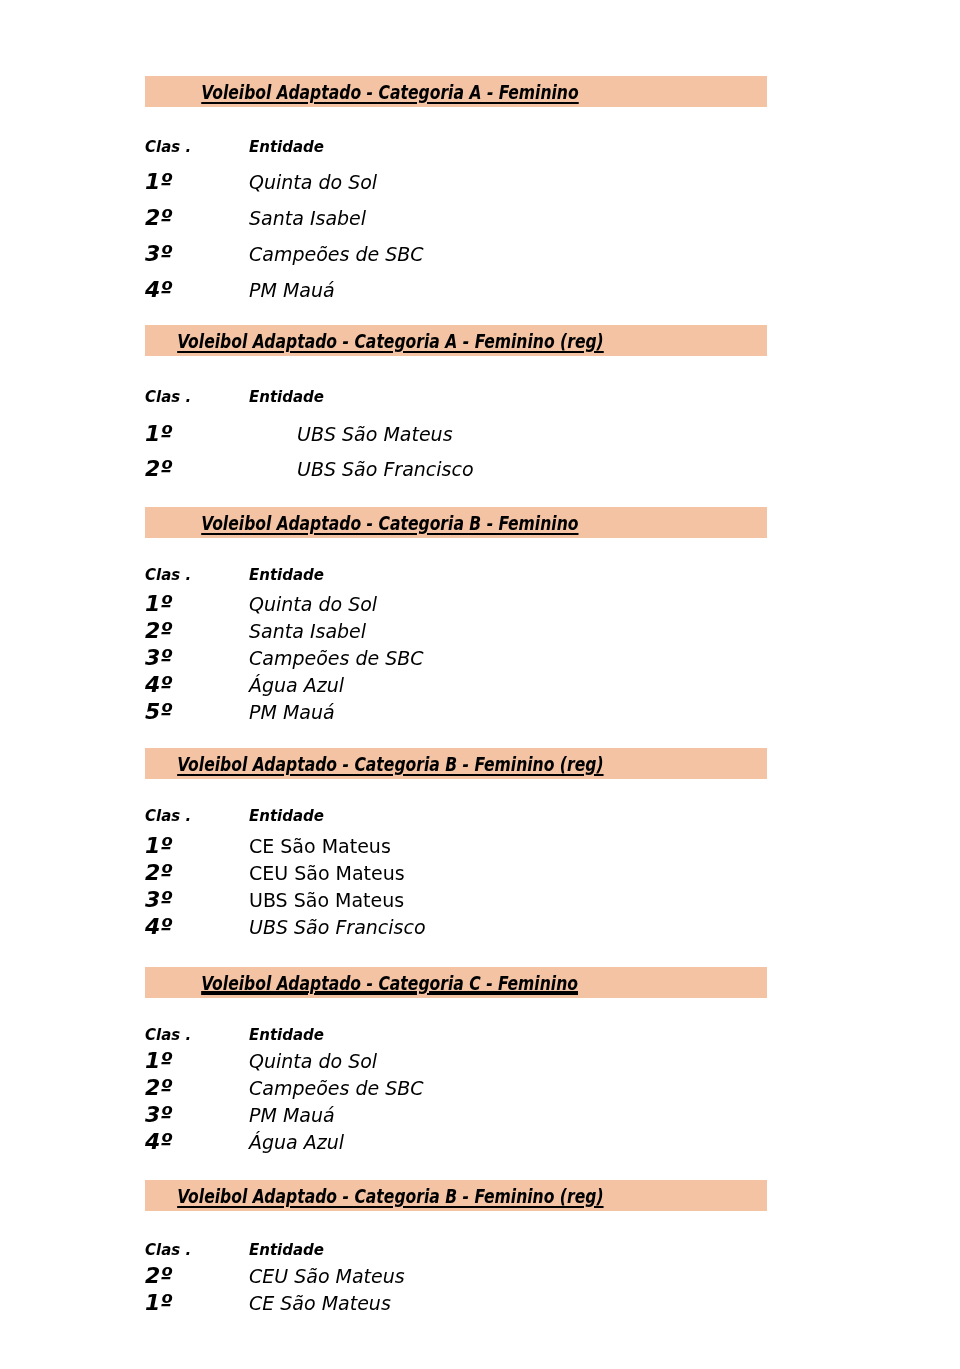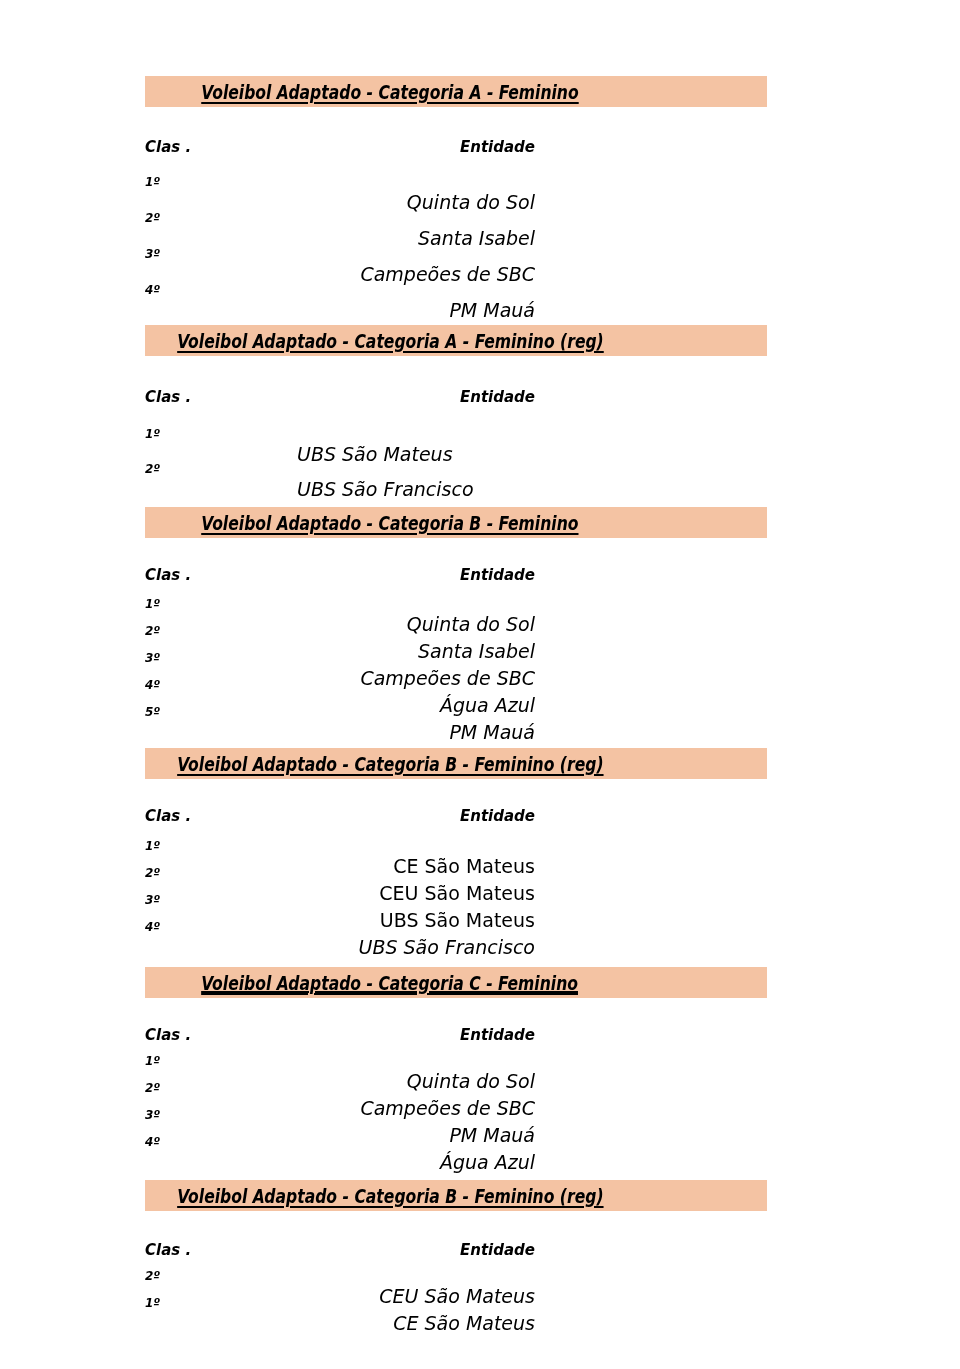--- a/index.html
+++ b/index.html
@@ -50,43 +50,42 @@
   .cell-clas {
     position: absolute;
     left: 0;
     width: 204px;
     text-align: left;
   }
   .cell-ent {
     position: absolute;
     left: 104px;
     width: 286px;
-    text-align: right;
+    text-align: left;
     box-sizing: border-box;
   }
   .header-row .cell-clas,
   .header-row .cell-ent {
     font-size: 15px;
     font-weight: bold;
     font-style: italic;
     white-space: nowrap;
   }
   .row { line-height: 20px; }
   .row .cell-clas {
-    font-size: 12px;
+    font-size: 22px;
     font-weight: bold;
     font-style: italic;
     line-height: 20px;
   }
   .row .cell-ent {
     font-size: 19px;
     font-style: italic;
     white-space: nowrap;
     line-height: 20px;
-    margin-top: 20px;
   }
   .row .cell-ent.upright { font-style: normal; }
 
   
   .s1 { top: 76px; }
   .s1 .header-row { margin-top: 32px; }
   .s1 .rows { margin-top: 17px; }
   .s1 .row { height: 36px; }
 
   .s2 { top: 325px; }

